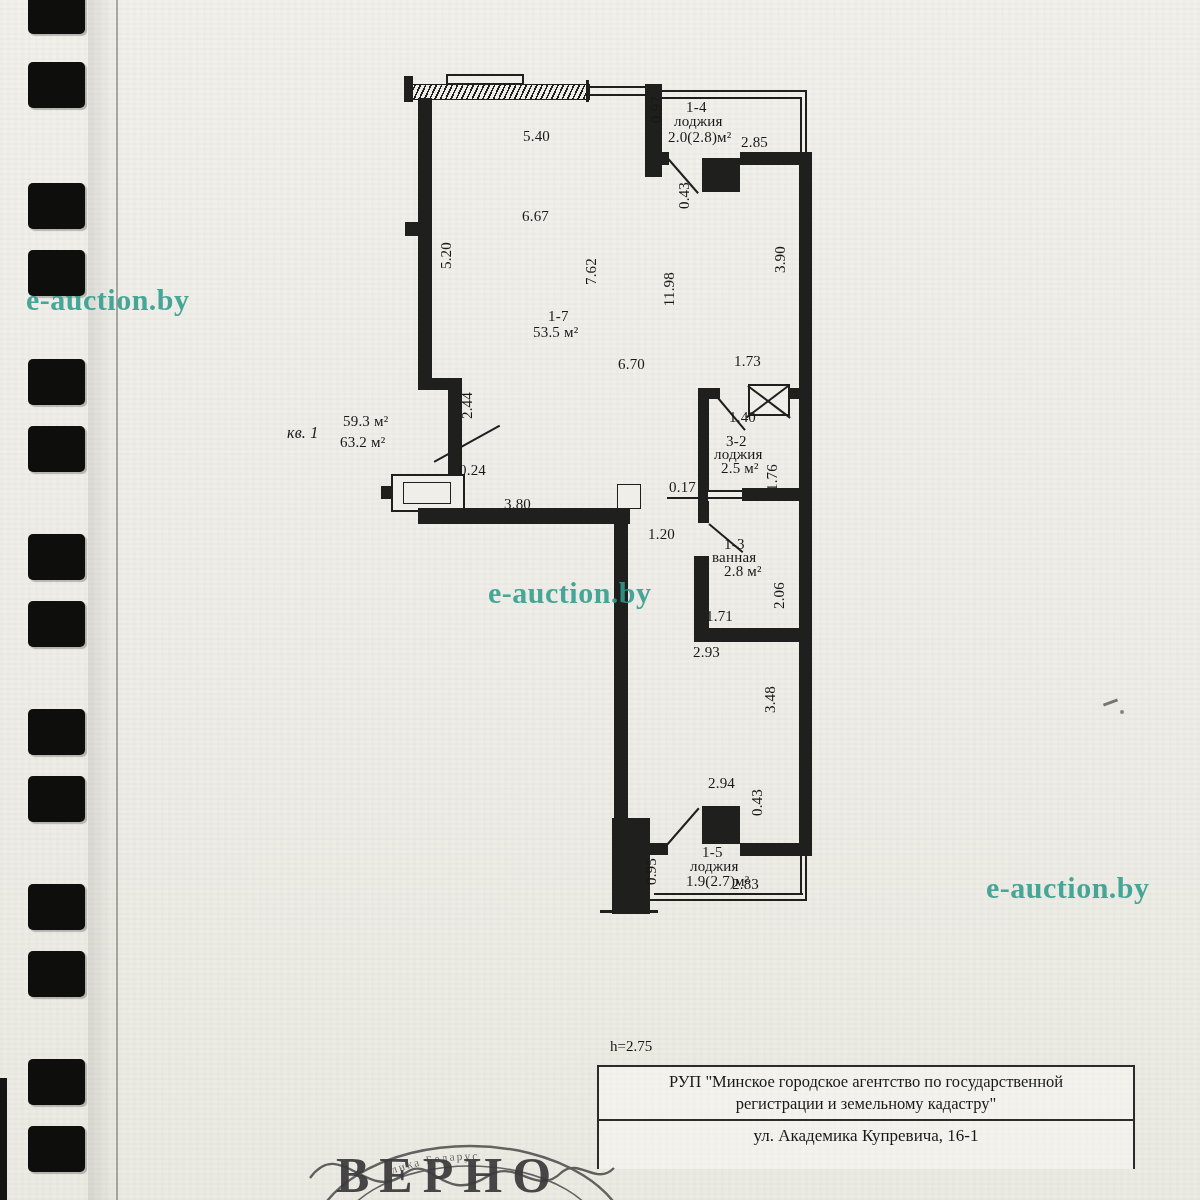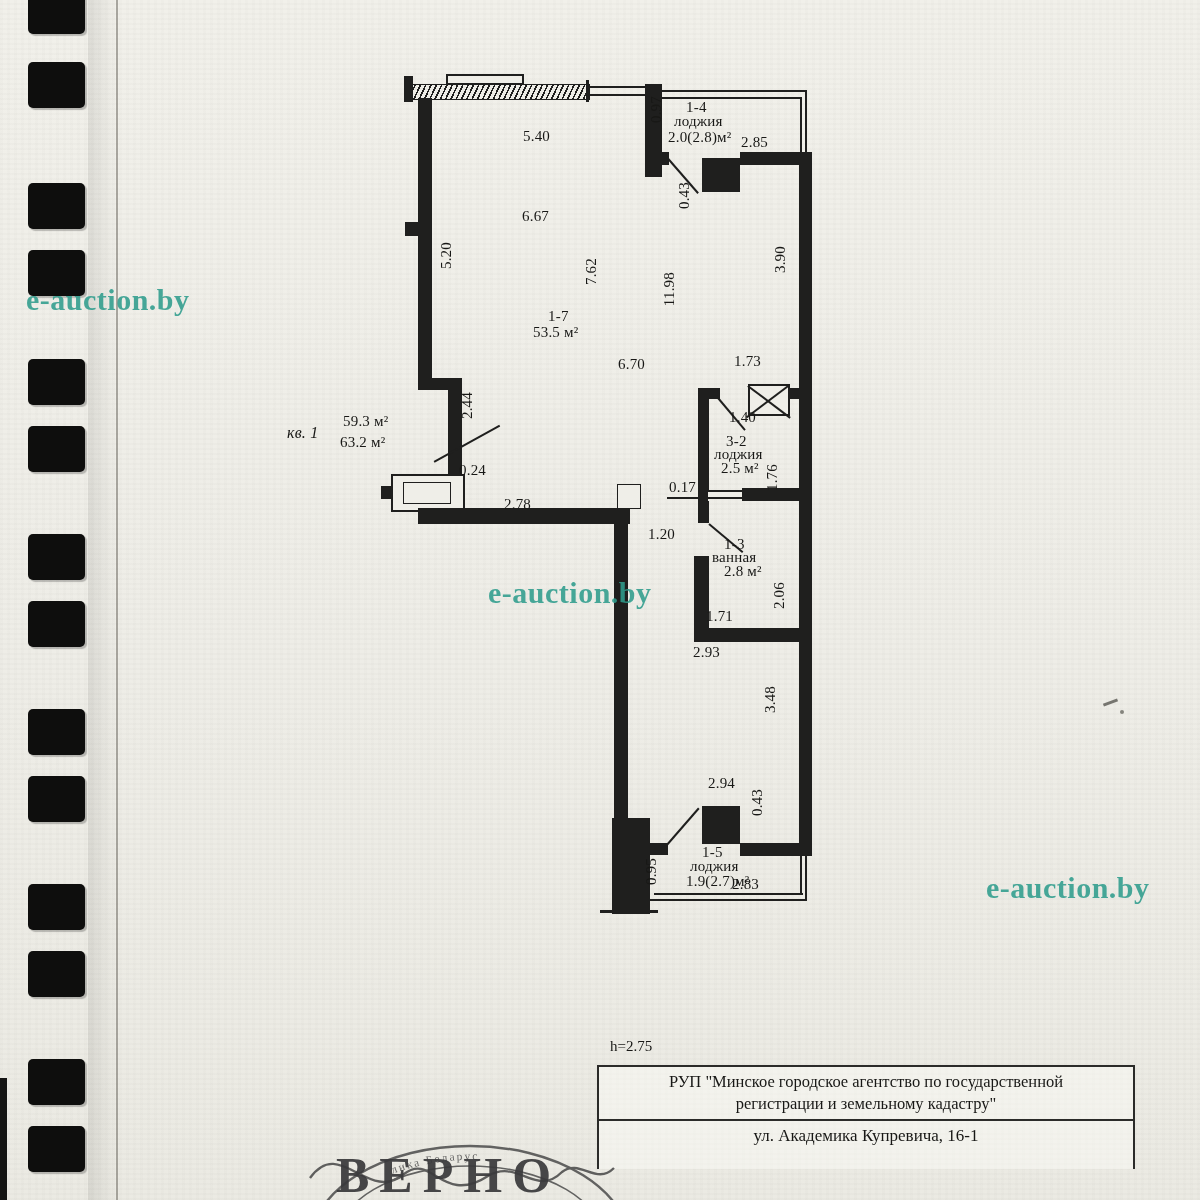--- a/index.html
+++ b/index.html
@@ -145,21 +145,21 @@
   <div class="lbl" style="left:522px;top:208px">6.67</div>
   <div class="lbl v" style="left:438px;top:242px">5.20</div>
   <div class="lbl v" style="left:583px;top:258px">7.62</div>
   <div class="lbl v" style="left:661px;top:272px">11.98</div>
   <div class="lbl v" style="left:772px;top:246px">3.90</div>
   <div class="lbl" style="left:618px;top:356px">6.70</div>
   <div class="lbl" style="left:734px;top:353px">1.73</div>
   <div class="lbl" style="left:729px;top:409px">1.40</div>
   <div class="lbl v" style="left:459px;top:392px">2.44</div>
   <div class="lbl" style="left:459px;top:462px">0.24</div>
-  <div class="lbl" style="left:504px;top:496px">2.78</div>
+  <div class="lbl" style="left:504px;top:496px">3.80</div>
   <div class="lbl" style="left:669px;top:479px">0.17</div>
   <div class="lbl v" style="left:764px;top:464px">1.76</div>
   <div class="lbl" style="left:648px;top:526px">1.20</div>
   <div class="lbl v" style="left:771px;top:582px">2.06</div>
   <div class="lbl" style="left:706px;top:608px">1.71</div>
   <div class="lbl" style="left:693px;top:644px">2.93</div>
   <div class="lbl v" style="left:762px;top:686px">3.48</div>
   <div class="lbl" style="left:708px;top:775px">2.94</div>
   <div class="lbl v" style="left:749px;top:789px">0.43</div>
   <div class="lbl v" style="left:643px;top:858px">0.95</div>

